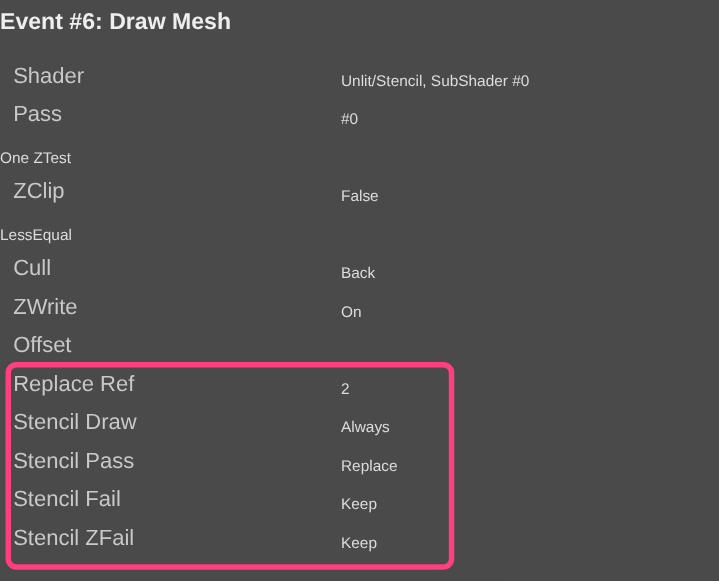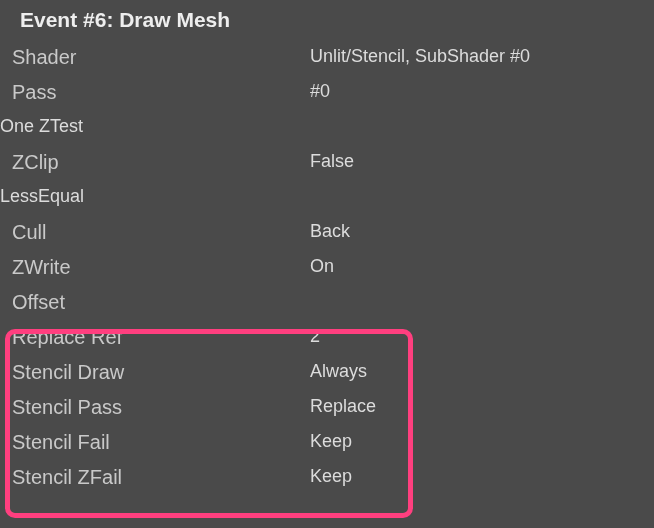--- a/index.html
+++ b/index.html
@@ -13,44 +13,44 @@
     position: relative;
   }
   .panel {
     box-sizing: border-box;
     padding-top: 8px;
   }
   .title {
     font-size: 21px;
     font-weight: 700;
     color: #eeeeee;
-    padding-left: 20px;
+    padding-left: 0;
     margin-bottom: 14px;
   }
   .rows {
     position: relative;
   }
   .row {
     display: flex;
-    align-items: flex-start;
+    align-items: flex-end;
     height: 35px;
     box-sizing: border-box;
   }
   .label {
     color: #c9c9c9;
     font-size: 20px;
     font-weight: 400;
     width: 310px;
     padding-left: 12px;
     box-sizing: border-box;
     flex-shrink: 0;
   }
   .value {
     color: #dcdcdc;
-    font-size: 18px;
+    font-size: 14px;
     font-weight: 400;
   }
   .highlight-box {
     position: absolute;
     border: 5px solid #ff3f7f;
     border-radius: 10px;
     box-sizing: border-box;
     pointer-events: none;
     left: 5px;
     top: 329px;

